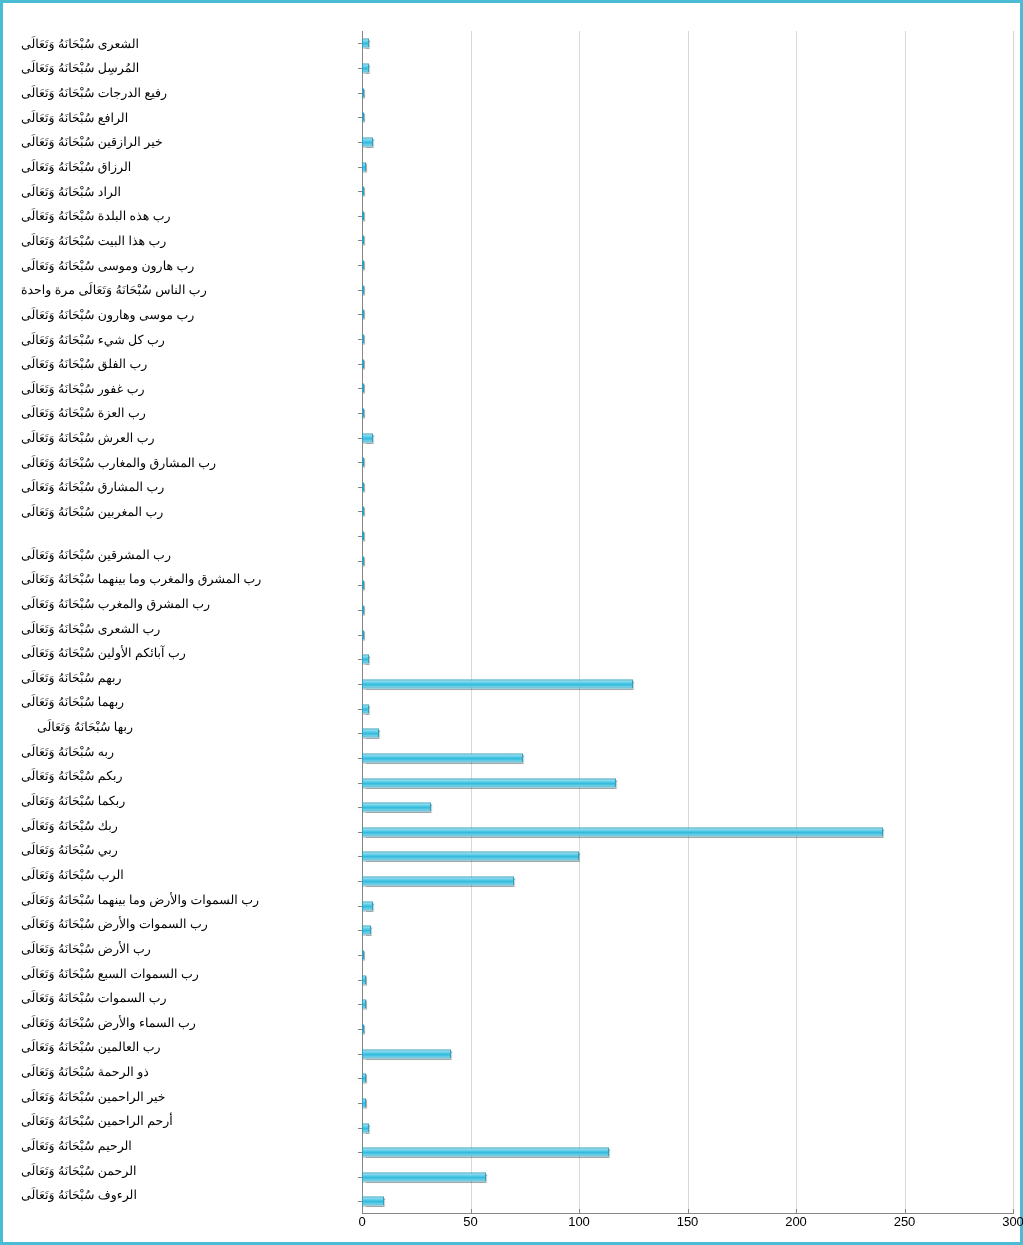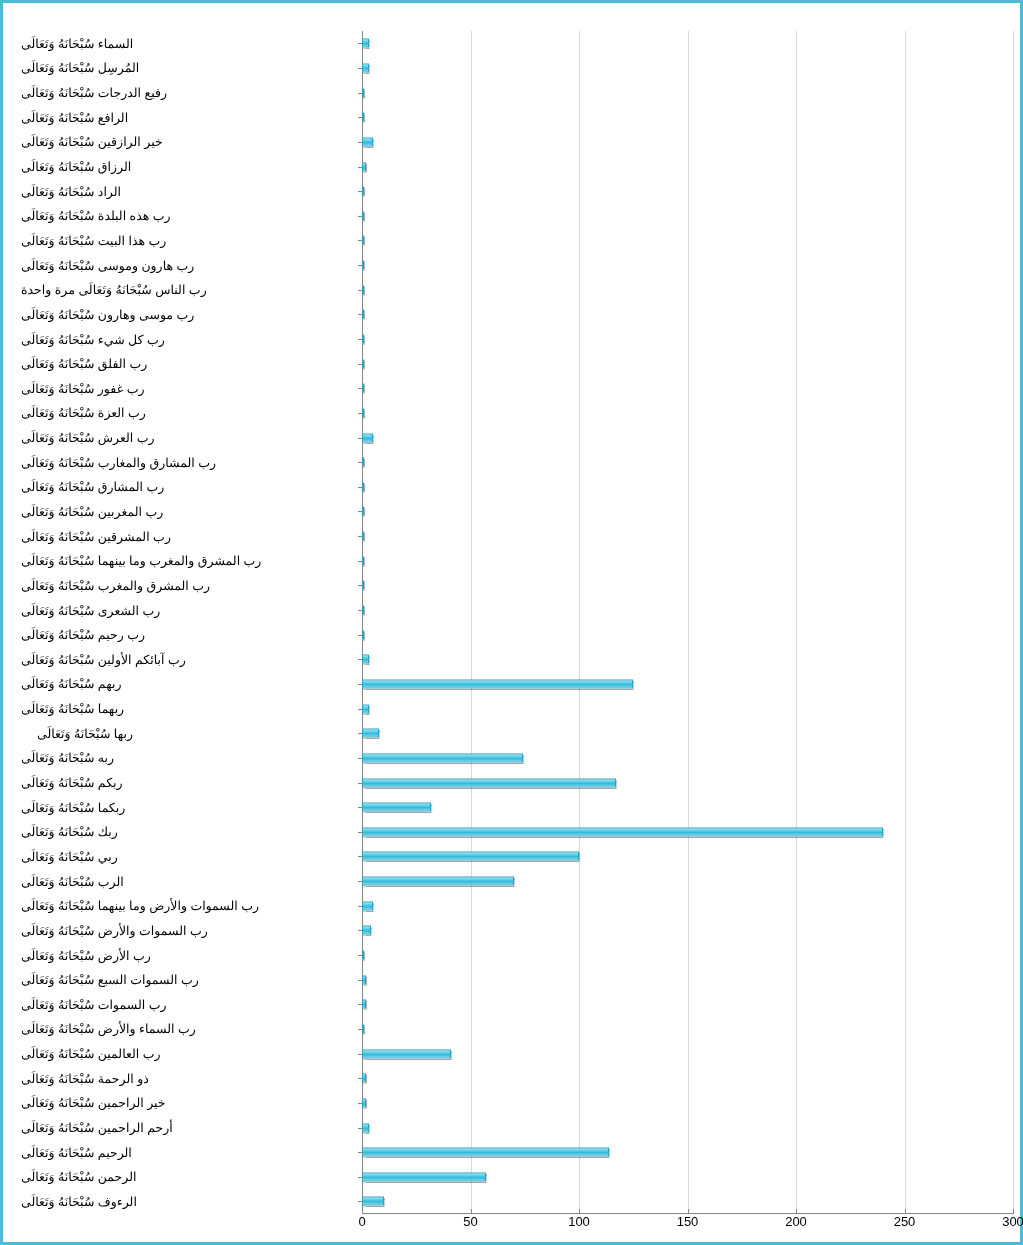--- a/index.html
+++ b/index.html
@@ -133,21 +133,21 @@
   }
 </style>
 </head>
 <body>
 
 <div id="frame">
   <div id="chart-area">
 
     <div class="cat-labels" id="cat-labels">
         <div class="cat" style="height: 24.6458px;">
-          <span>السماء سُبْحَانَهُ وَتَعَالَى</span>
+          <span>الشعرى سُبْحَانَهُ وَتَعَالَى</span>
         </div>
         <div class="cat" style="height: 24.6458px;">
           <span>المُرسِل سُبْحَانَهُ وَتَعَالَى</span>
         </div>
         <div class="cat" style="height: 24.6458px;">
           <span>رفيع الدرجات سُبْحَانَهُ وَتَعَالَى</span>
         </div>
         <div class="cat" style="height: 24.6458px;">
           <span>الرافع سُبْحَانَهُ وَتَعَالَى</span>
         </div>
@@ -192,34 +192,31 @@
         </div>
         <div class="cat" style="height: 24.6458px;">
           <span>رب المشارق والمغارب سُبْحَانَهُ وَتَعَالَى</span>
         </div>
         <div class="cat" style="height: 24.6458px;">
           <span>رب المشارق سُبْحَانَهُ وَتَعَالَى</span>
         </div>
         <div class="cat" style="height: 24.6458px; justify-content: center;">
           <span>رب المغربين سُبْحَانَهُ وَتَعَالَى</span>
         </div>
-        <div class="cat" style="height: 24.6458px;">
+        <div class="cat" style="height: 24.6458px; margin-top: 18px;">
           <span>رب المشرقين سُبْحَانَهُ وَتَعَالَى</span>
         </div>
         <div class="cat" style="height: 24.6458px;">
           <span>رب المشرق والمغرب وما بينهما سُبْحَانَهُ وَتَعَالَى</span>
         </div>
         <div class="cat" style="height: 24.6458px;">
           <span>رب المشرق والمغرب سُبْحَانَهُ وَتَعَالَى</span>
         </div>
         <div class="cat" style="height: 24.6458px;">
           <span>رب الشعرى سُبْحَانَهُ وَتَعَالَى</span>
-        </div>
-        <div class="cat" style="height: 24.6458px;">
-          <span>رب رحيم سُبْحَانَهُ وَتَعَالَى</span>
         </div>
         <div class="cat" style="height: 24.6458px;">
           <span>رب آبائكم الأولين سُبْحَانَهُ وَتَعَالَى</span>
         </div>
         <div class="cat" style="height: 24.6458px;">
           <span>ربهم سُبْحَانَهُ وَتَعَالَى</span>
         </div>
         <div class="cat" style="height: 24.6458px;">
           <span>ربهما سُبْحَانَهُ وَتَعَالَى</span>
         </div>

